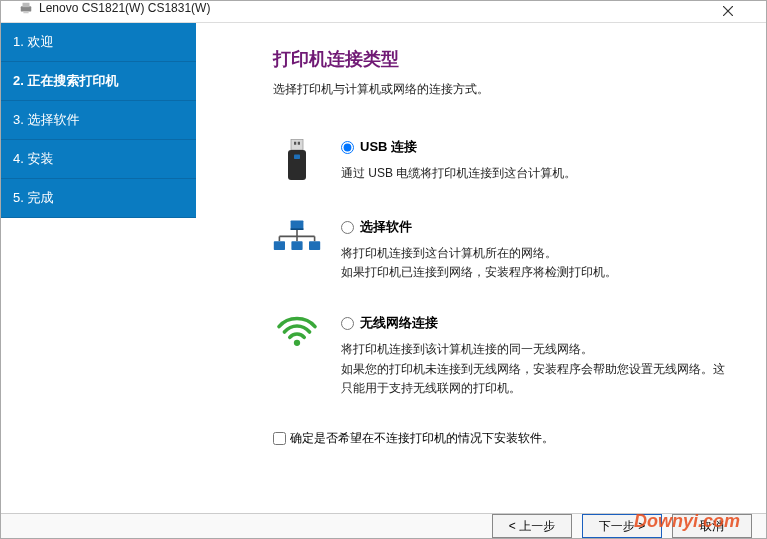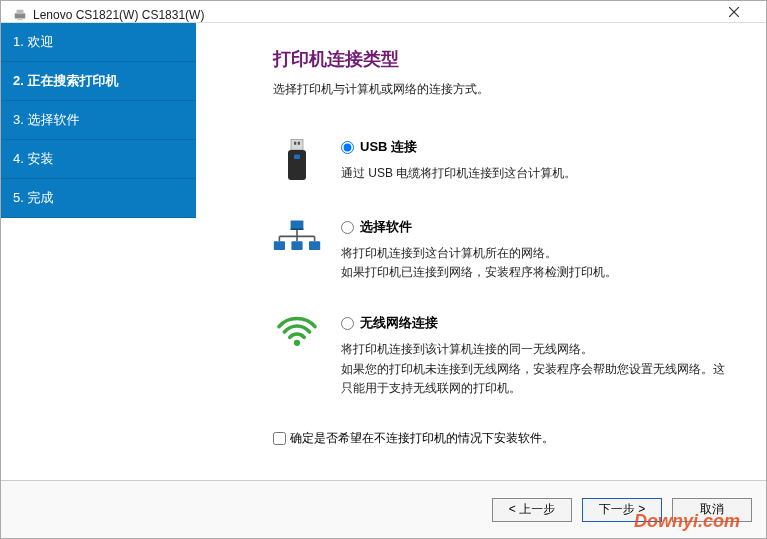--- a/index.html
+++ b/index.html
@@ -1,39 +1,39 @@
 <!DOCTYPE html>
 <html><head>
 <meta charset="utf-8">
 <style>
 * { margin: 0; padding: 0; box-sizing: border-box; }
 body { font-family: "Microsoft YaHei", "SimSun", Arial, sans-serif; font-size: 12px; background: #fff; }
 .window { width: 767px; height: 539px; border: 1px solid #aaa; background: #fff; display: flex; flex-direction: column; position: relative; }
-.titlebar { height: 22px; background: #fff; display: flex; align-items: flex-end; padding: 0 12px; border-bottom: 1px solid #ddd; }
+.titlebar { height: 22px; background: #fff; display: flex; align-items: flex-start; padding: 0 18px; border-bottom: 1px solid #ddd; }
 .titlebar-icon { width: 14px; height: 14px; margin-right: 6px; }
 .titlebar-text { flex: 1; font-size: 12px; color: #222; }
 .close-btn { width: 40px; height: 20px; display: flex; align-items: center; justify-content: center; cursor: pointer; }
 .close-btn svg { width: 10px; height: 10px; }
 .body { flex: 1; display: flex; overflow: hidden; gap: 47px; }
 .sidebar { width: 195px; background: #fff; }
 .sidebar-item { background: #0a7bc1; color: #fff; padding: 10px 12px; border-bottom: 1px solid #0a6aa8; font-size: 13px; cursor: pointer; }
 .sidebar-item.emph { font-weight: bold; }
 .main { flex: 1; padding: 24px 30px 10px 30px; overflow: auto; }
 .main h1 { font-size: 18px; font-weight: bold; margin-bottom: 10px; color: #701a75; }
 .main .subtitle { font-size: 12px; color: #222; margin-bottom: 40px; }
 .option { display: flex; margin-bottom: 32px; }
 .option-icon { width: 48px; height: 48px; margin-right: 20px; flex-shrink: 0; display: flex; align-items: flex-start; justify-content: center; }
 .option-body { flex: 1; }
 .option-head { display: flex; align-items: center; margin-bottom: 8px; }
 .option-head input[type=radio] { margin-right: 6px; }
 .option-head label { font-size: 13px; font-weight: bold; cursor: pointer; }
 .option-desc { font-size: 12px; color: #222; line-height: 1.6; }
 .bottom-check { display: flex; align-items: center; margin-top: 10px; }
 .bottom-check input { margin-right: 4px; }
-.footer { height: 58px; border-top: 1px solid #ccc; display: flex; align-items: center; justify-content: flex-end; padding-right: 14px; gap: 10px; background: #f9f9f9; position: relative; }
+.footer { height: 25px; border-top: 1px solid #ccc; display: flex; align-items: center; justify-content: flex-end; padding-right: 14px; gap: 10px; background: #f9f9f9; position: relative; }
 .btn { min-width: 80px; height: 24px; border: 1px solid #888; background: #f4f4f4; font-size: 12px; cursor: pointer; padding: 0 10px; }
 .btn.primary { border: 1.5px solid #1a5fbf; }
 .watermark { position: absolute; right: 26px; bottom: 6px; font-size: 18px; color: #e74a1a; font-family: Arial, sans-serif; font-style: italic; font-weight: bold; pointer-events: none; opacity: 0.85; }
 </style>
 </head>
 <body>
 
 <div class="window">
 
   <div class="titlebar">

